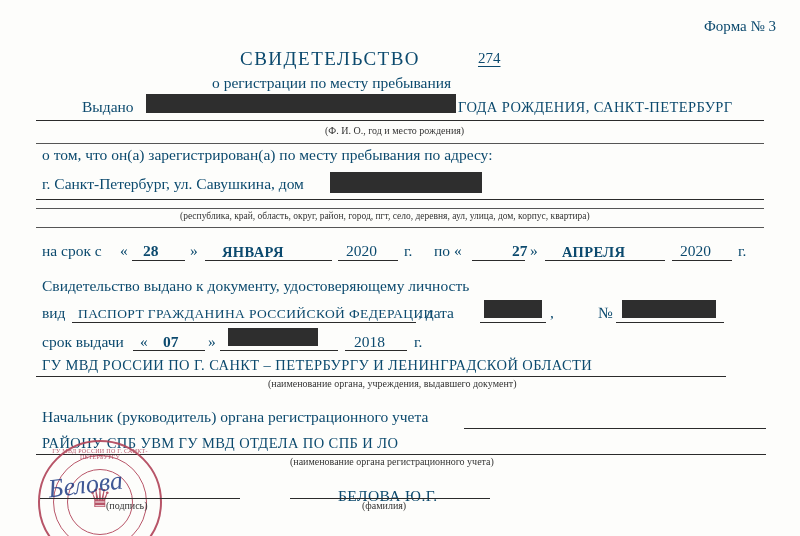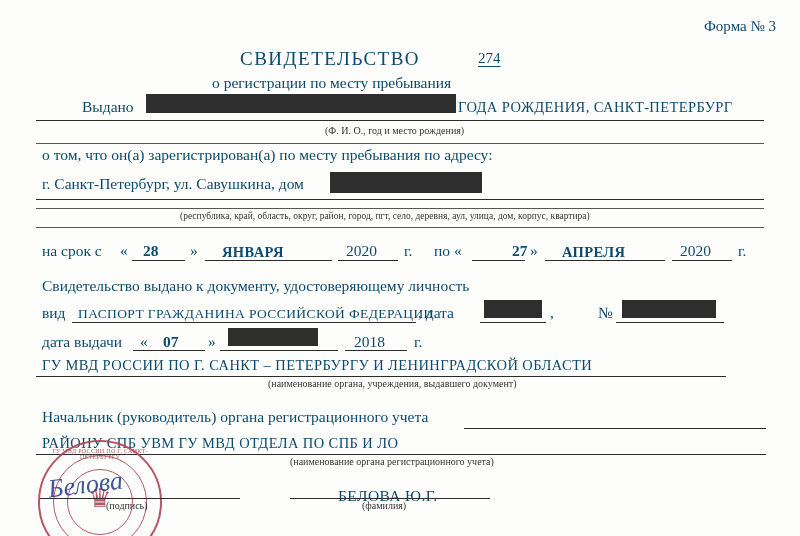--- a/index.html
+++ b/index.html
@@ -207,21 +207,21 @@
   <div class="t lbl13 caps" style="left:78px; top:306px;">ПАСПОРТ ГРАЖДАНИНА РОССИЙСКОЙ ФЕДЕРАЦИИ</div>
   <div class="line" style="left:72px; top:322px; width:344px;"></div>
   <div class="t lbl15" style="left:418px; top:304px;">, дата</div>
   <div class="redact" style="left:484px; top:300px; width:58px; height:18px;"></div>
   <div class="line" style="left:480px; top:322px; width:66px;"></div>
   <div class="t lbl15" style="left:550px; top:304px;">,</div>
   <div class="t lbl15" style="left:598px; top:304px;">№</div>
   <div class="redact" style="left:622px; top:300px; width:94px; height:18px;"></div>
   <div class="line" style="left:616px; top:322px; width:108px;"></div>
 
-  <div class="t lbl15" style="left:42px; top:333px;">дата выдачи</div>
+  <div class="t lbl15" style="left:42px; top:333px;">срок выдачи</div>
   <div class="t lbl15" style="left:140px; top:333px;">«</div>
   <div class="t lbl15" style="left:163px; top:333px; font-weight:bold;">07</div>
   <div class="line" style="left:133px; top:350px; width:72px;"></div>
   <div class="t lbl15" style="left:208px; top:333px;">»</div>
   <div class="redact" style="left:228px; top:328px; width:90px; height:18px;"></div>
   <div class="line" style="left:220px; top:350px; width:118px;"></div>
   <div class="t lbl15" style="left:354px; top:333px;">2018</div>
   <div class="line" style="left:345px; top:350px; width:62px;"></div>
   <div class="t lbl15" style="left:414px; top:333px;">г.</div>
 

